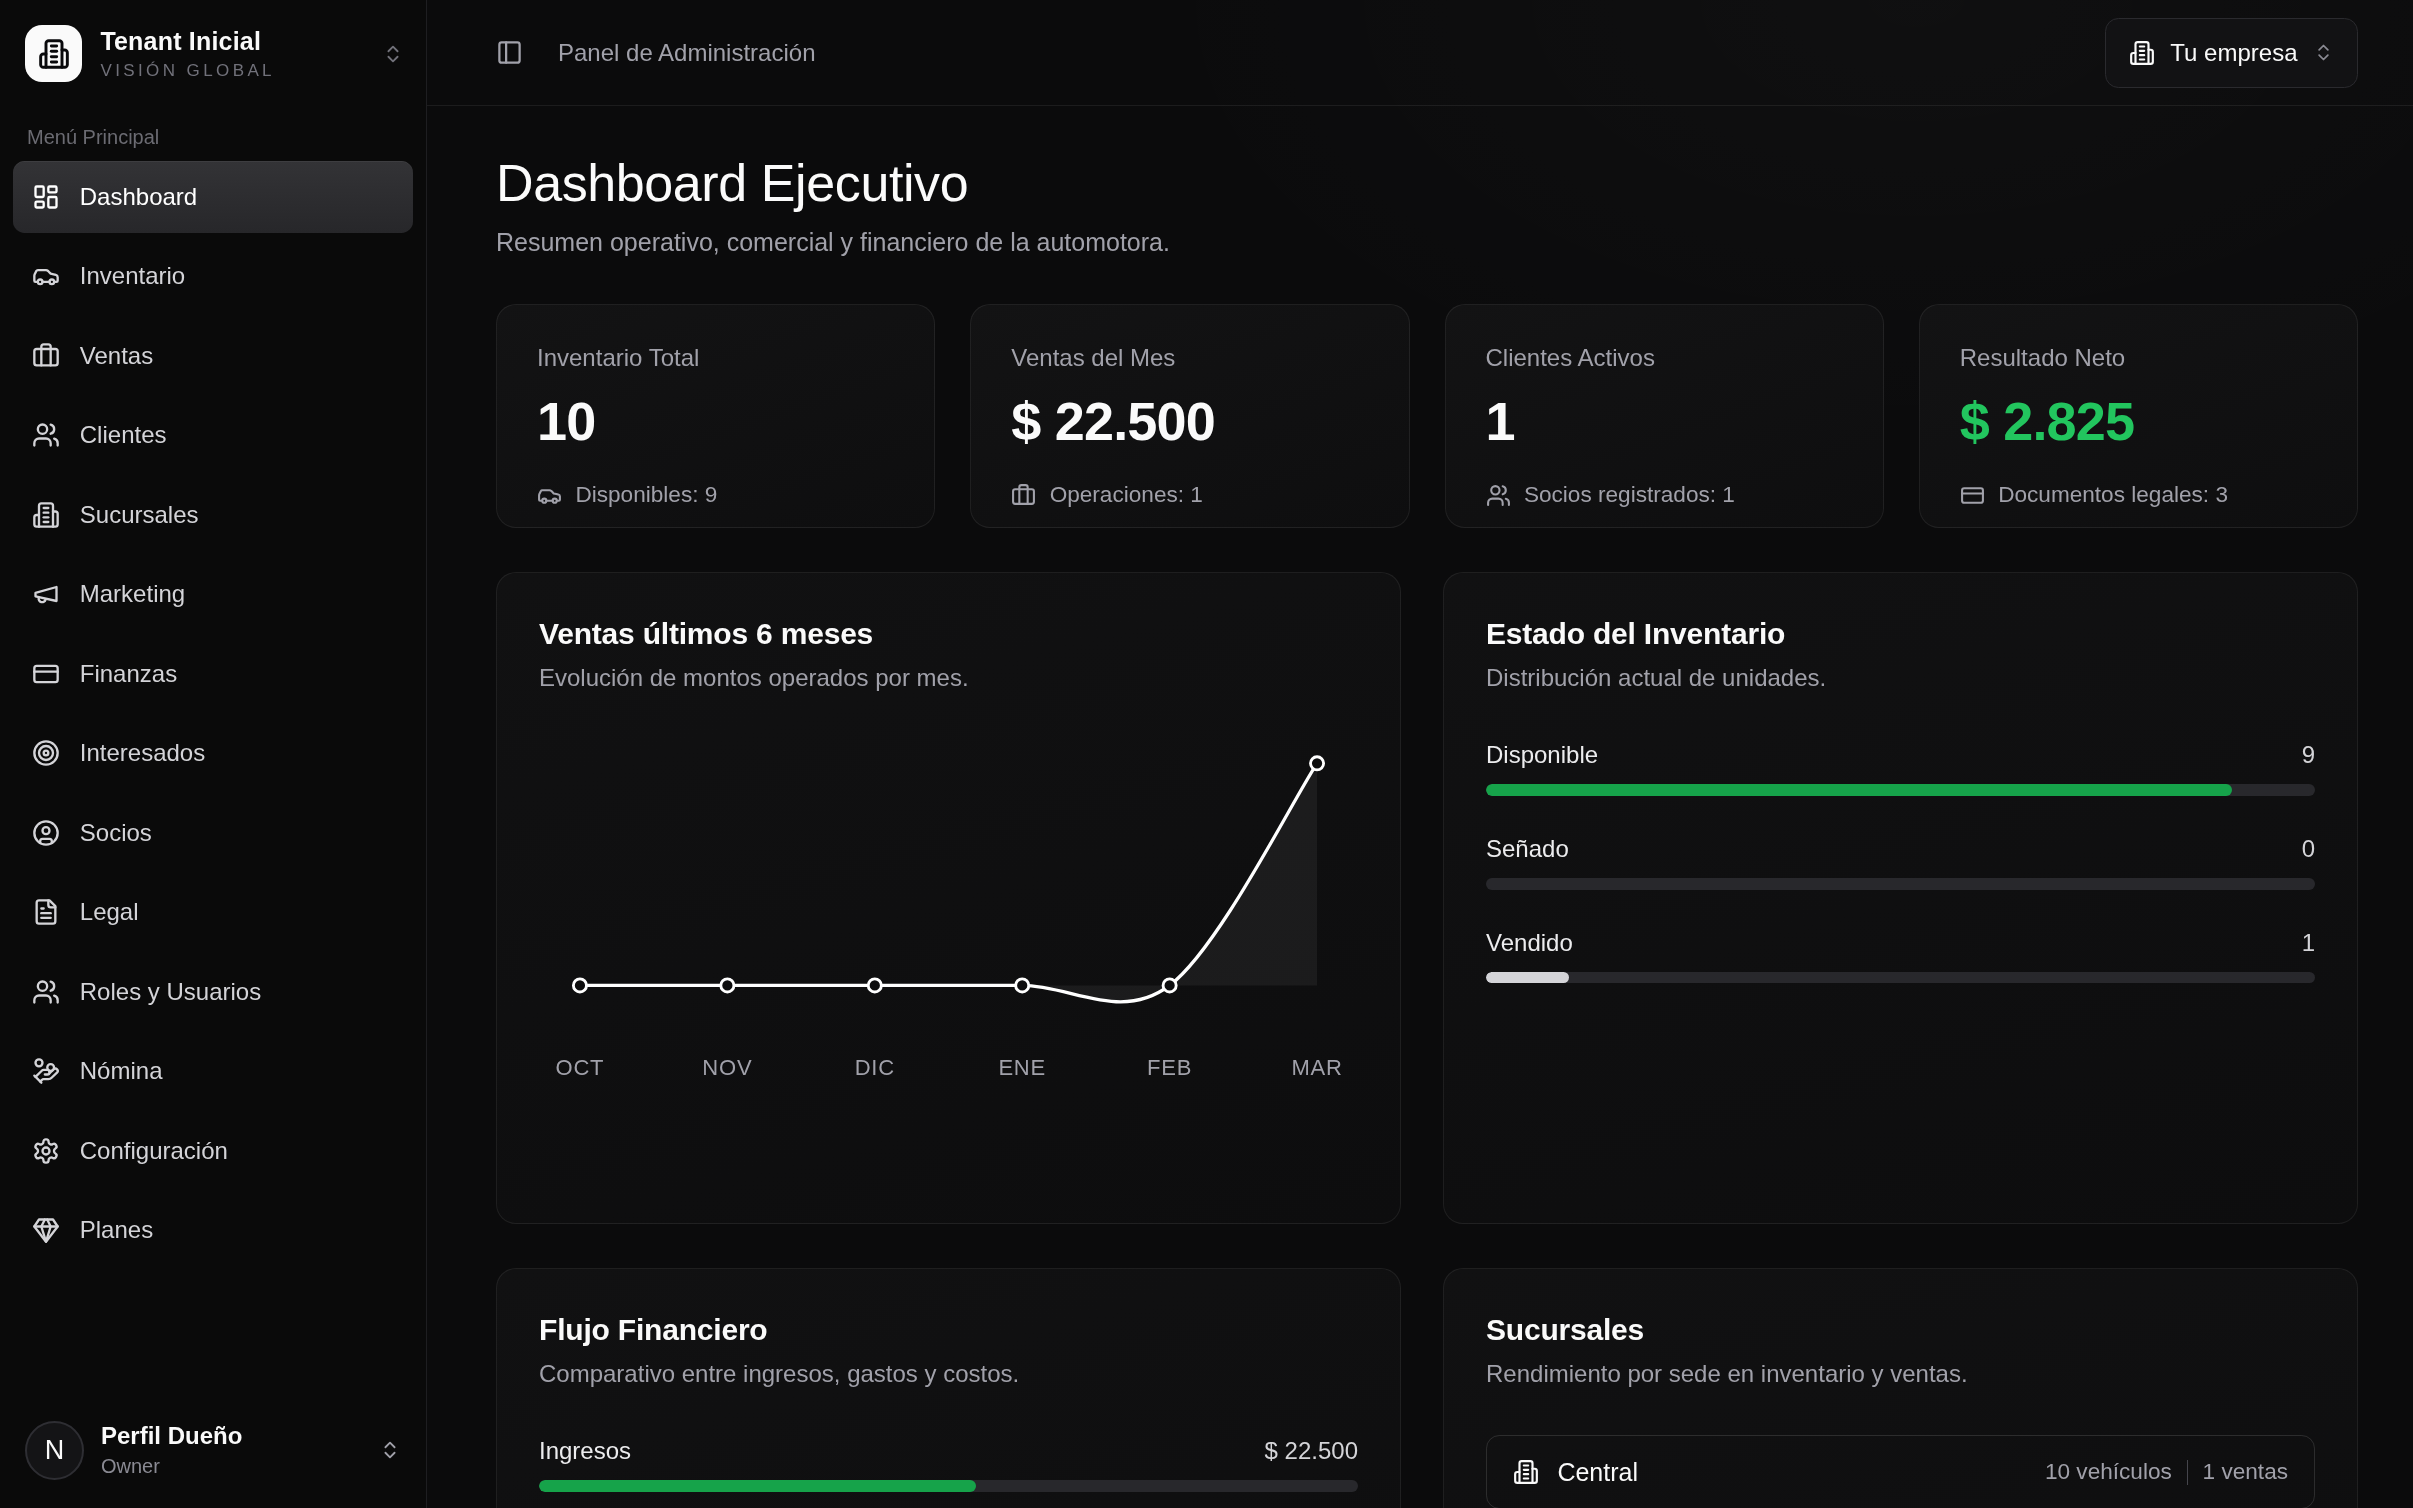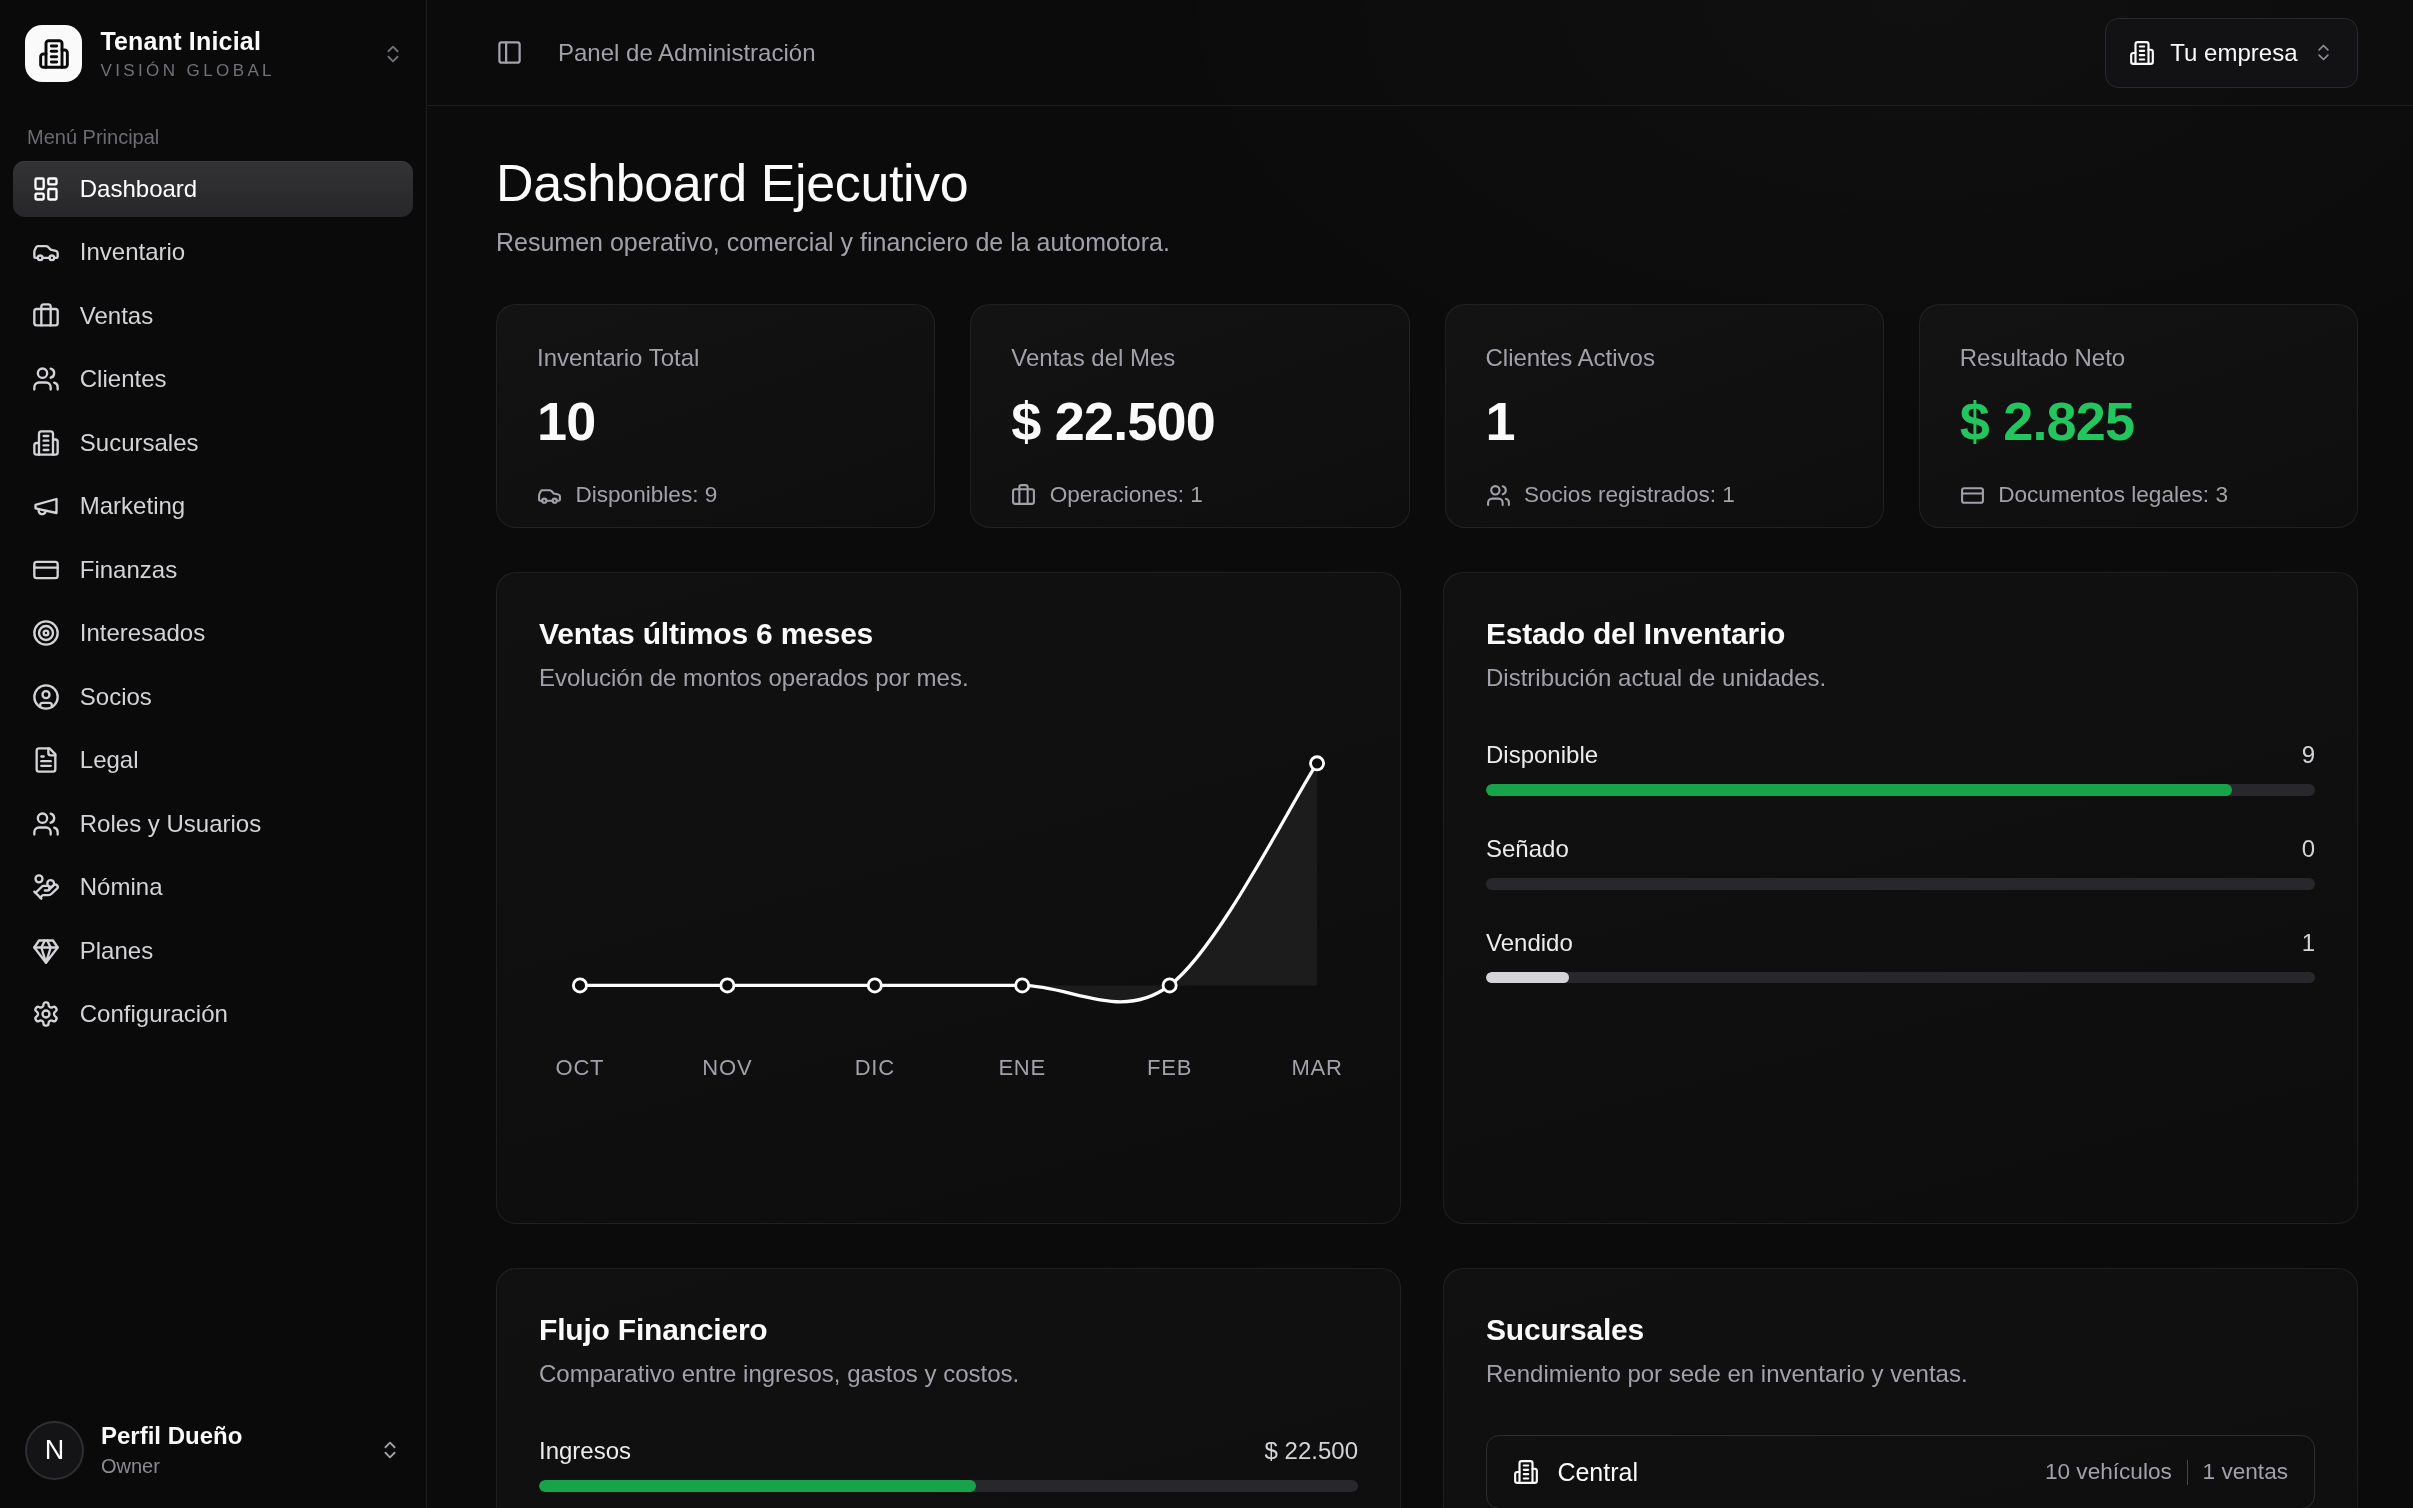--- a/index.html
+++ b/index.html
@@ -29,21 +29,21 @@
   .brand-logo .icon { width:32px; height:32px; stroke-width:2.2; }
   .brand-text { flex:1; min-width:0; }
   .brand-name { font-size:25px; font-weight:700; color:#fafafa; letter-spacing:0.2px; }
   .brand-tagline { font-size:17px; color:#71717a; letter-spacing:3.4px; margin-top:5px; }
   .brand .chev { width:22px; height:22px; color:#71717a; }
 
   .nav-section-label { font-size:20px; color:#6b6b72; padding:22px 0 11.7px 27px; }
   .nav { flex:1; padding:0 13.4px; overflow:hidden; }
   .nav-item {
     display:flex; align-items:center; gap:20px;
-    height:56px; margin-bottom:7.5px; padding:0 18.4px;
+    height:72px; margin-bottom:7.5px; padding:0 18.4px;
     border-radius:11.7px; color:#d4d4d8; font-size:24px; cursor:pointer;
   }
   .nav-item .icon { width:28px; height:28px; }
   .nav-item.active {
     background:linear-gradient(180deg,#333336,#27272a);
     box-shadow:inset 0 0.8px 0 rgba(255,255,255,.07);
     color:#ffffff; font-weight:500;
   }
   .profile {
     display:flex; align-items:center; gap:17px;
@@ -311,29 +311,29 @@
       <span>Roles y Usuarios</span>
     </div>
     <div class="nav-item">
       <svg class="icon" viewBox="0 0 33 33" width="28" height="28">
           <use href="#ic-hand-coins"></use>
         </svg>
       <span>Nómina</span>
     </div>
     <div class="nav-item">
       <svg class="icon" viewBox="0 0 33 33" width="28" height="28">
+          <use href="#ic-settings"></use>
+        </svg>
+      <span>Configuración</span>
+    </div>
+    <div class="nav-item">
+      <svg class="icon" viewBox="0 0 33 33" width="28" height="28">
           <use href="#ic-gem"></use>
         </svg>
       <span>Planes</span>
-    </div>
-    <div class="nav-item">
-      <svg class="icon" viewBox="0 0 33 33" width="28" height="28">
-          <use href="#ic-settings"></use>
-        </svg>
-      <span>Configuración</span>
     </div>
   </nav>
 
   <div class="profile">
     <div class="avatar">N</div>
     <div>
       <div class="profile-name">Perfil Dueño</div>
       <div class="profile-role">Owner</div>
     </div>
     <svg class="icon chev" viewBox="0 0 26 26" width="22" height="22">

